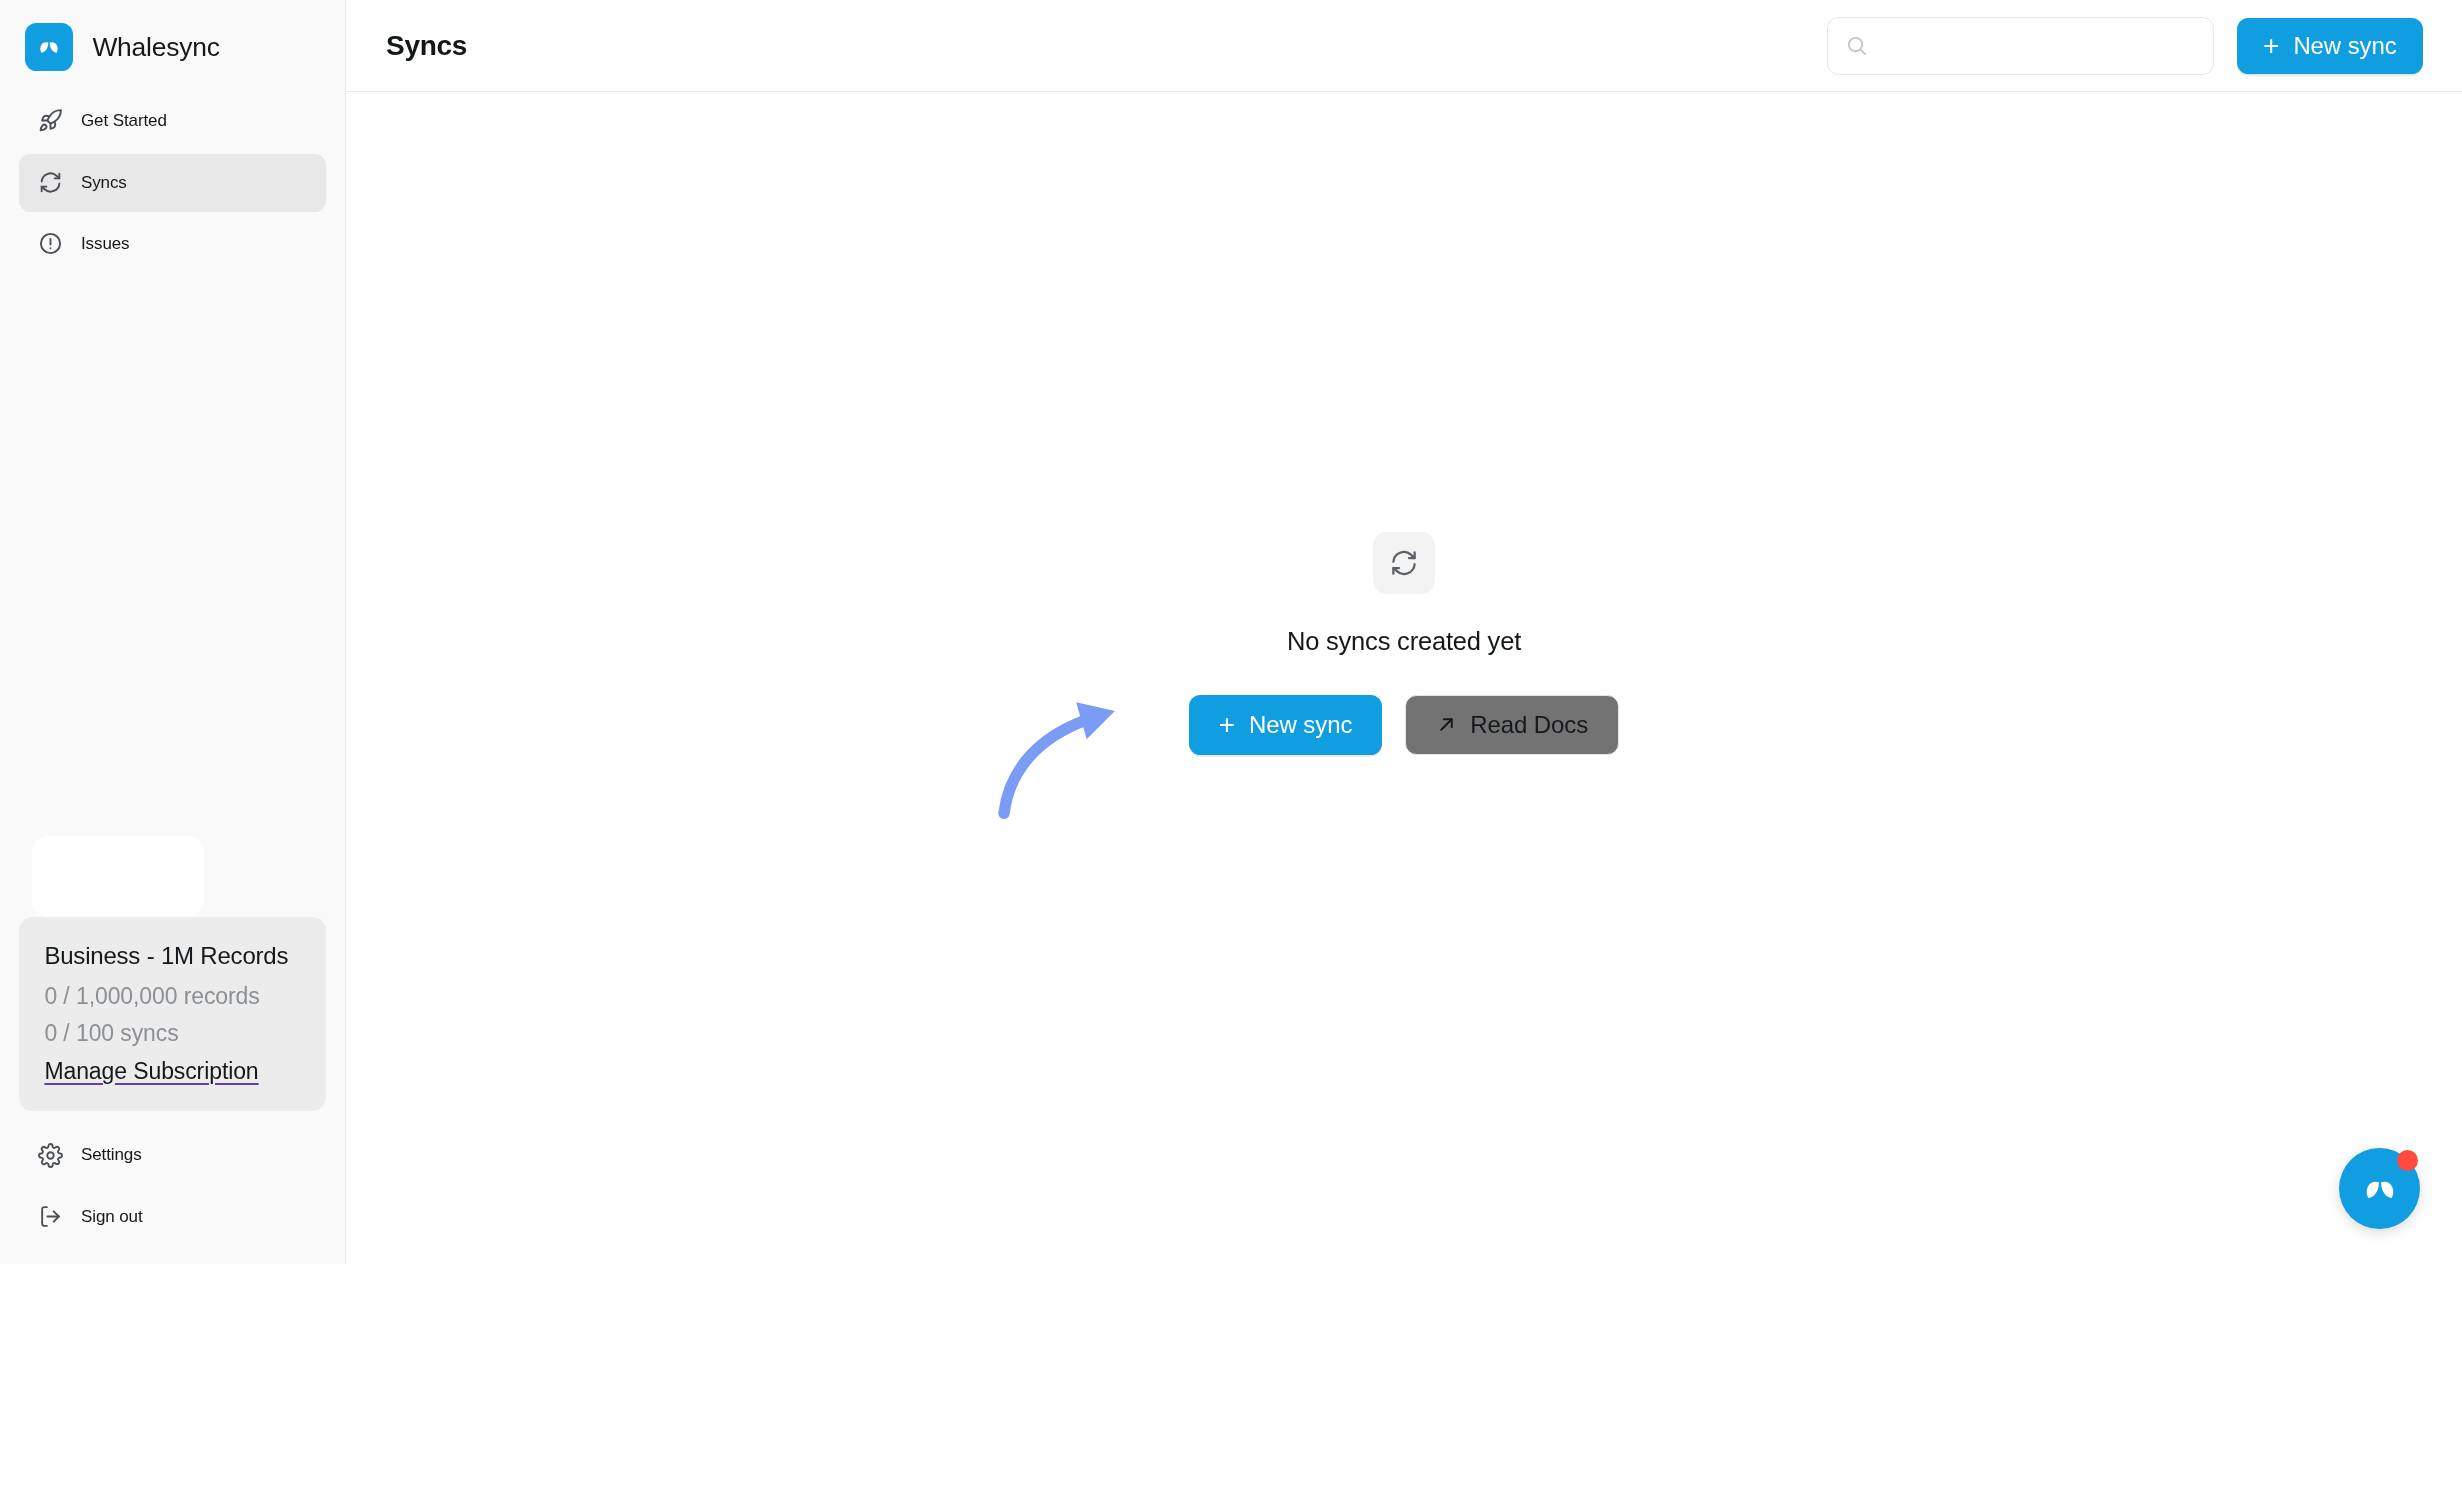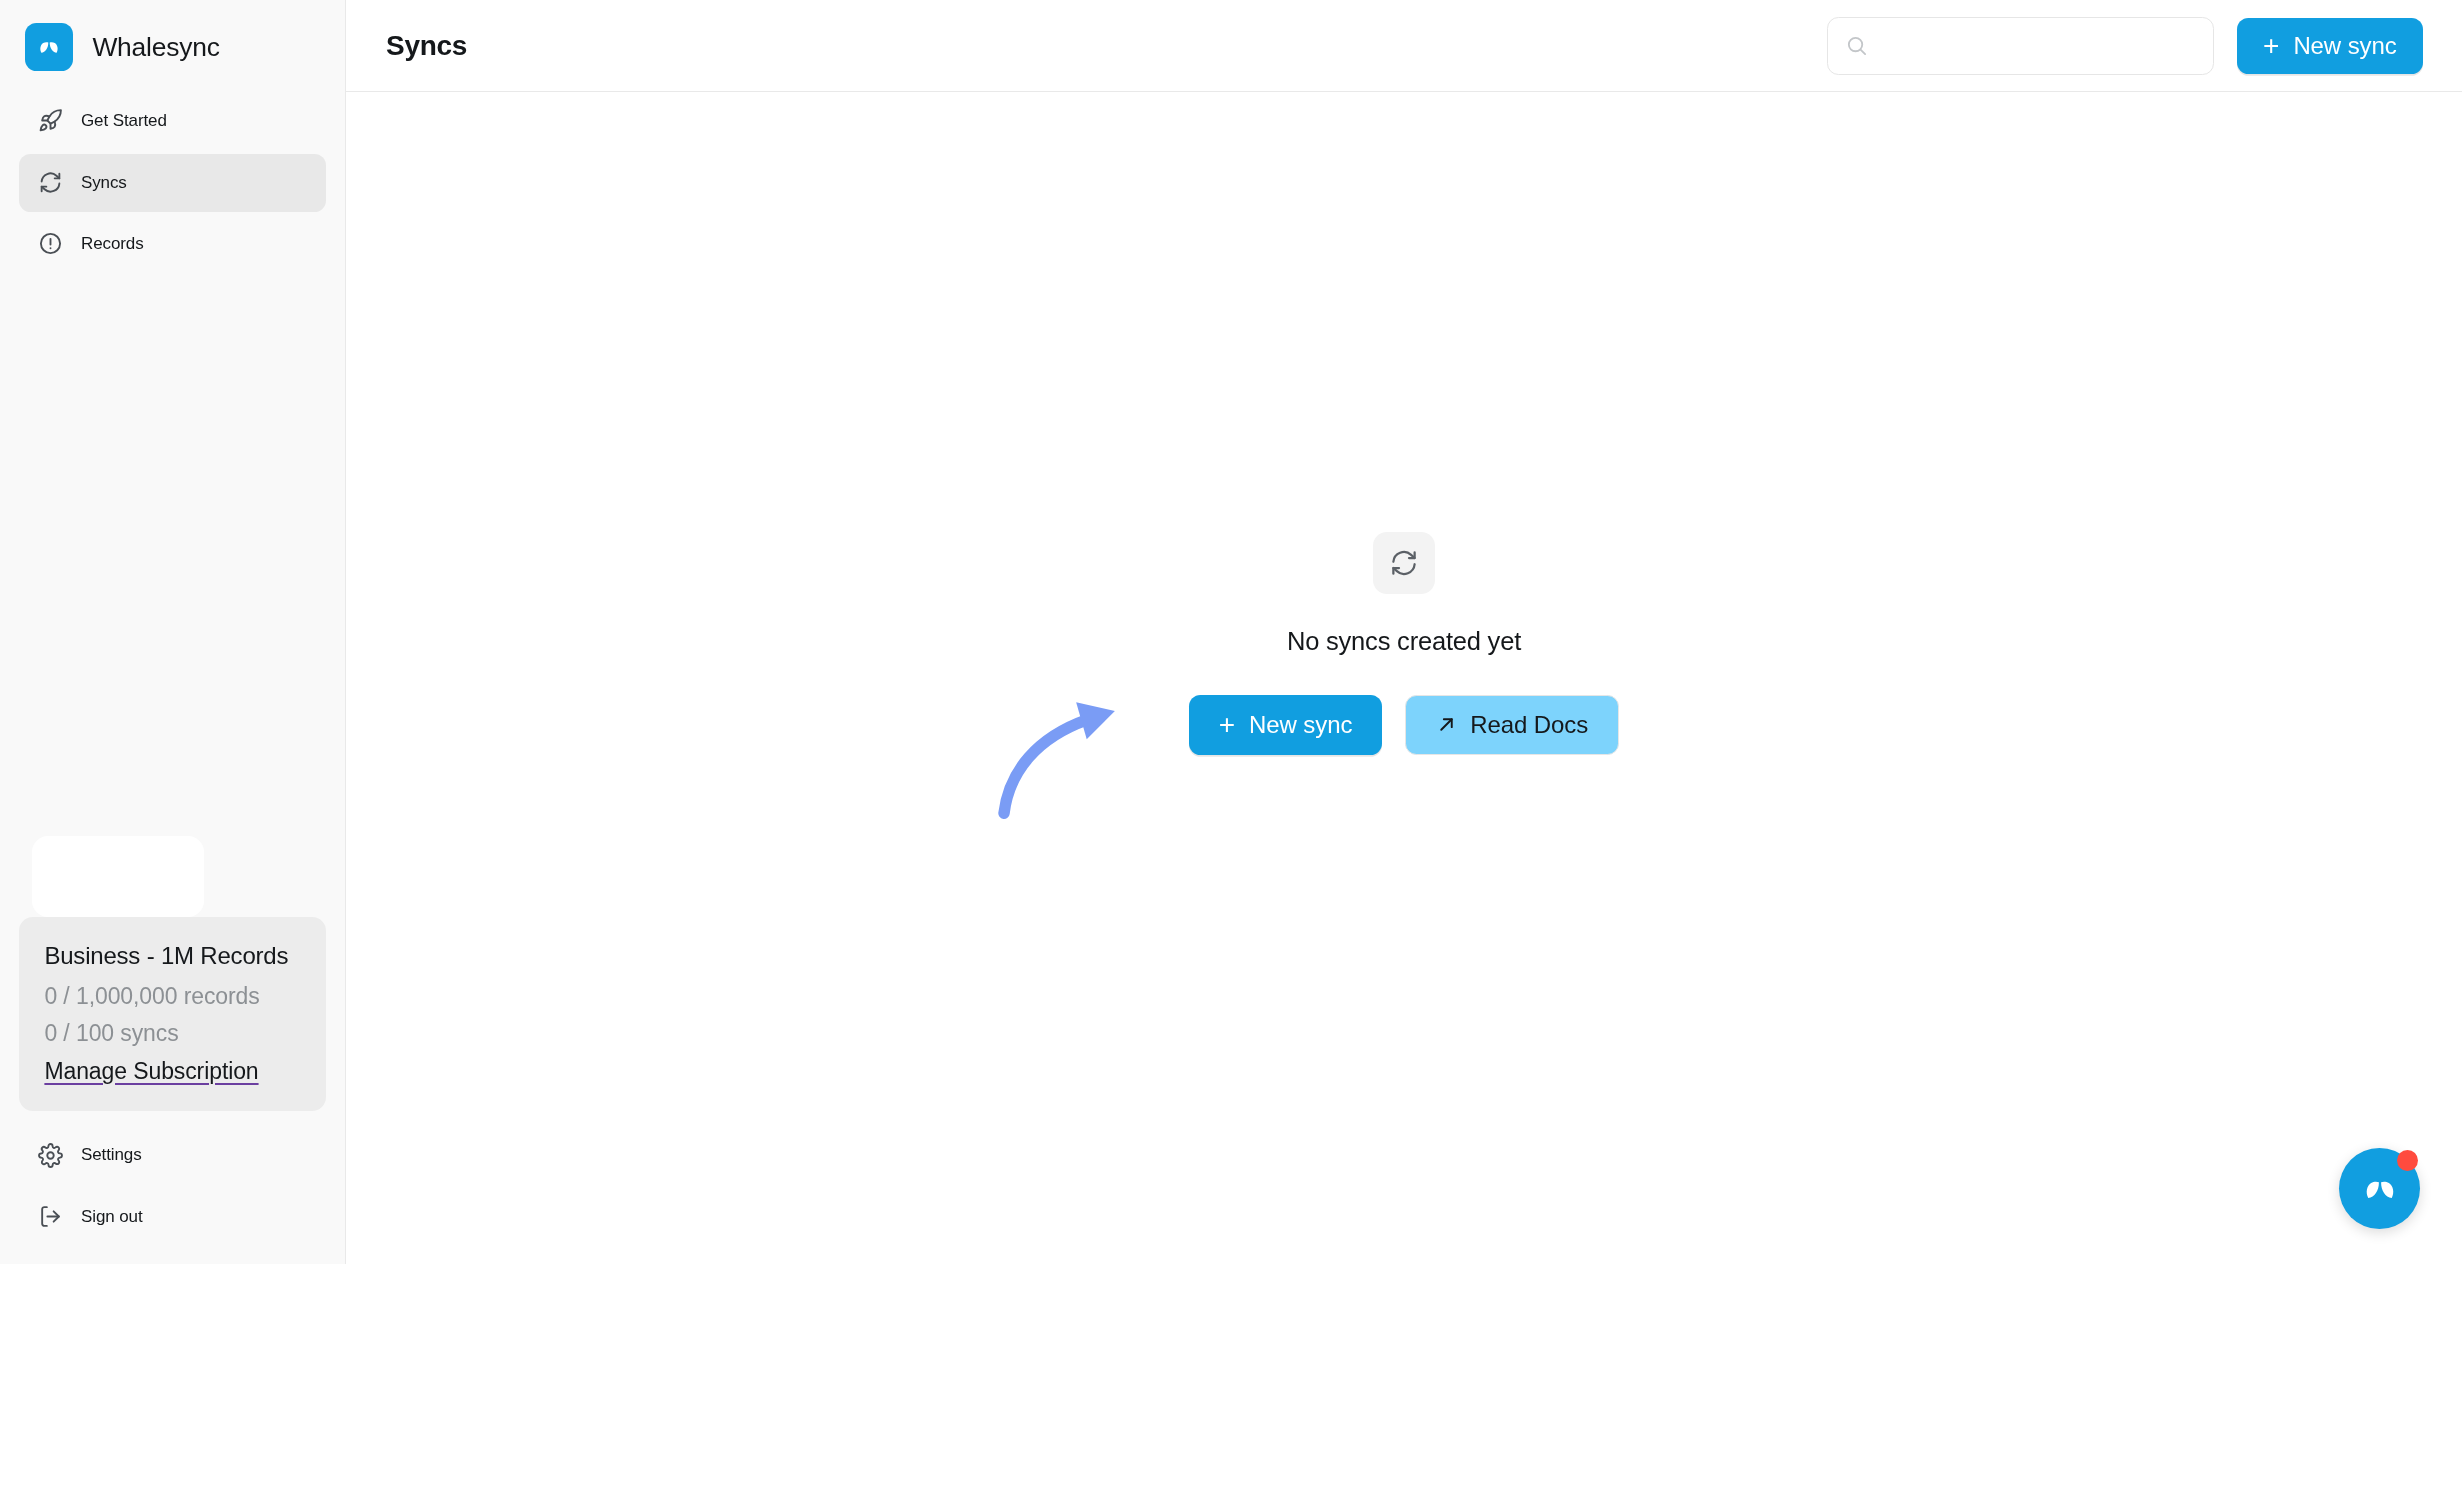--- a/index.html
+++ b/index.html
@@ -223,21 +223,21 @@
     white-space: nowrap;
   }
   .btn-primary {
     background: #119ee0;
     color: #ffffff;
     height: 56px;
     padding: 0 26.4px;
     box-shadow: 0 1.8px 0 rgba(0,0,0,0.10);
   }
   .btn-secondary {
-    background: #7dd3fc;
+    background: #737373;
     color: #15181b;
     height: 56px;
     padding: 0 26.4px;
     border: 1.8px solid #e6e6e6;
     gap: 13px;
   }
   .btn-plus { font-size: 28px; line-height: 1; font-weight: 400; }
 
   
   .content {
@@ -357,21 +357,21 @@
       </div>
 
       <div class="nav-item">
         <span class="nav-icon">
           <svg width="25" height="25" viewBox="0 0 24 24" fill="none" stroke="currentColor" stroke-width="1.8" stroke-linecap="round" stroke-linejoin="round">
             <circle cx="12" cy="12" r="9.2"></circle>
             <line x1="12" y1="7.5" x2="12" y2="13"></line>
             <line x1="12" y1="16.4" x2="12" y2="16.5"></line>
           </svg>
         </span>
-        <span class="nav-label">Records</span>
+        <span class="nav-label">Issues</span>
       </div>
 
     </nav>
 
     <div class="skeleton-card"></div>
 
     <div class="sidebar-bottom">
 
       <div class="plan-card">
         <div class="plan-title">Business - 1M Records</div>

